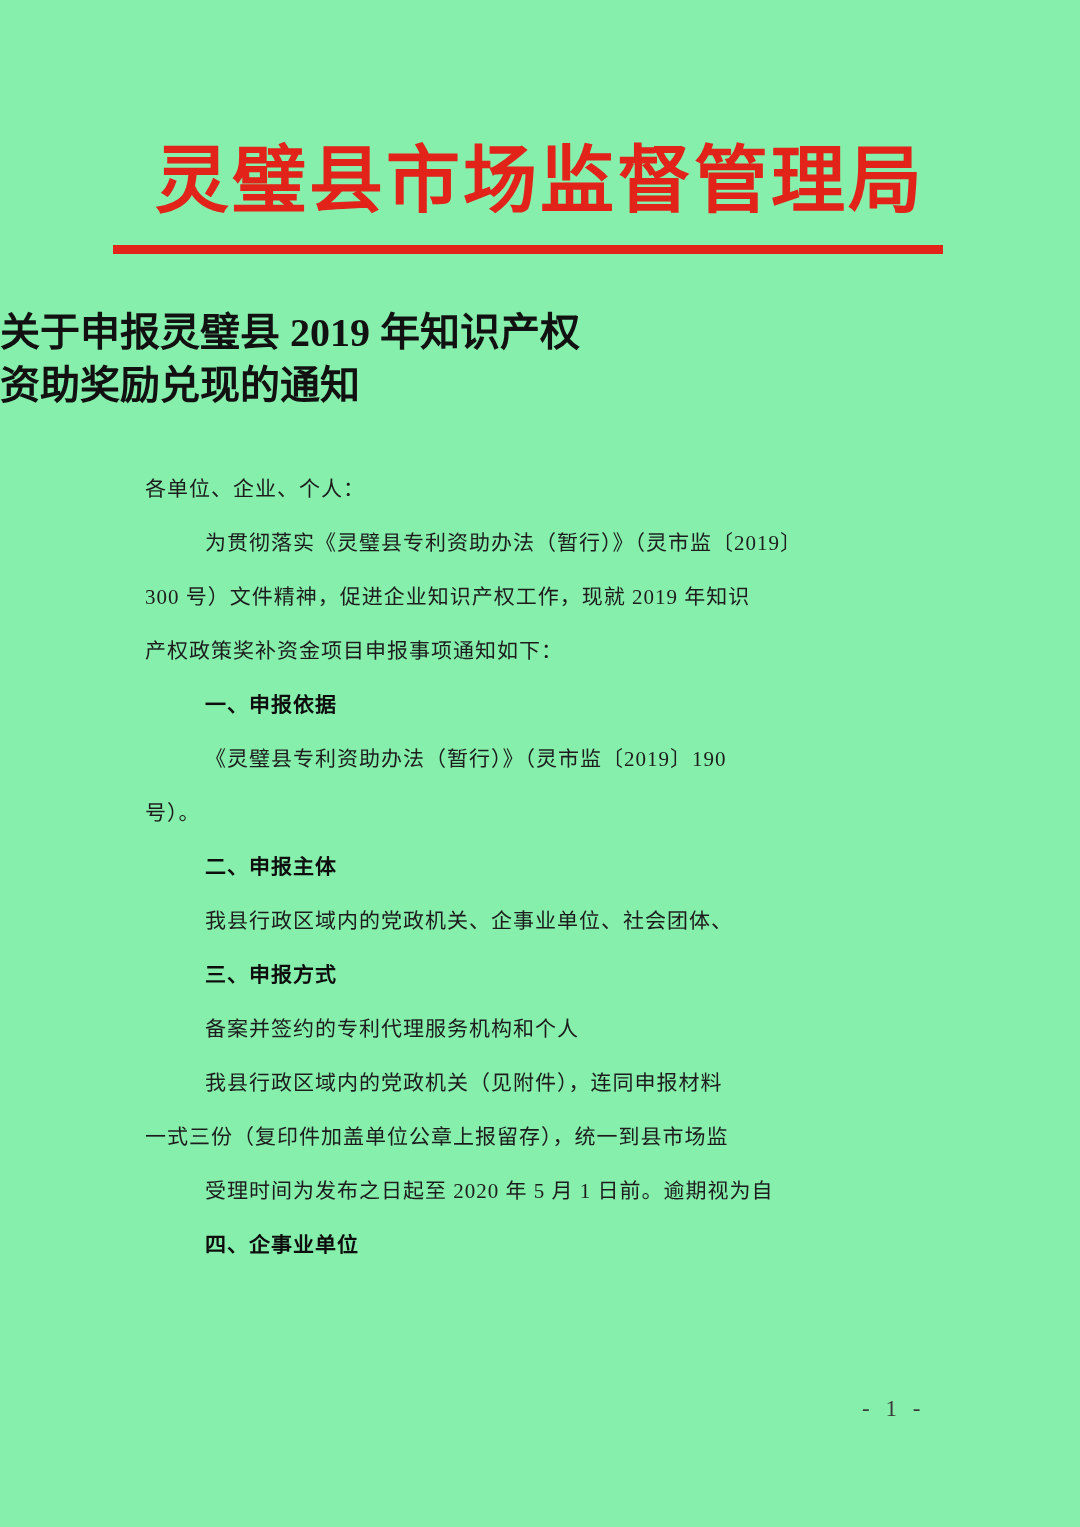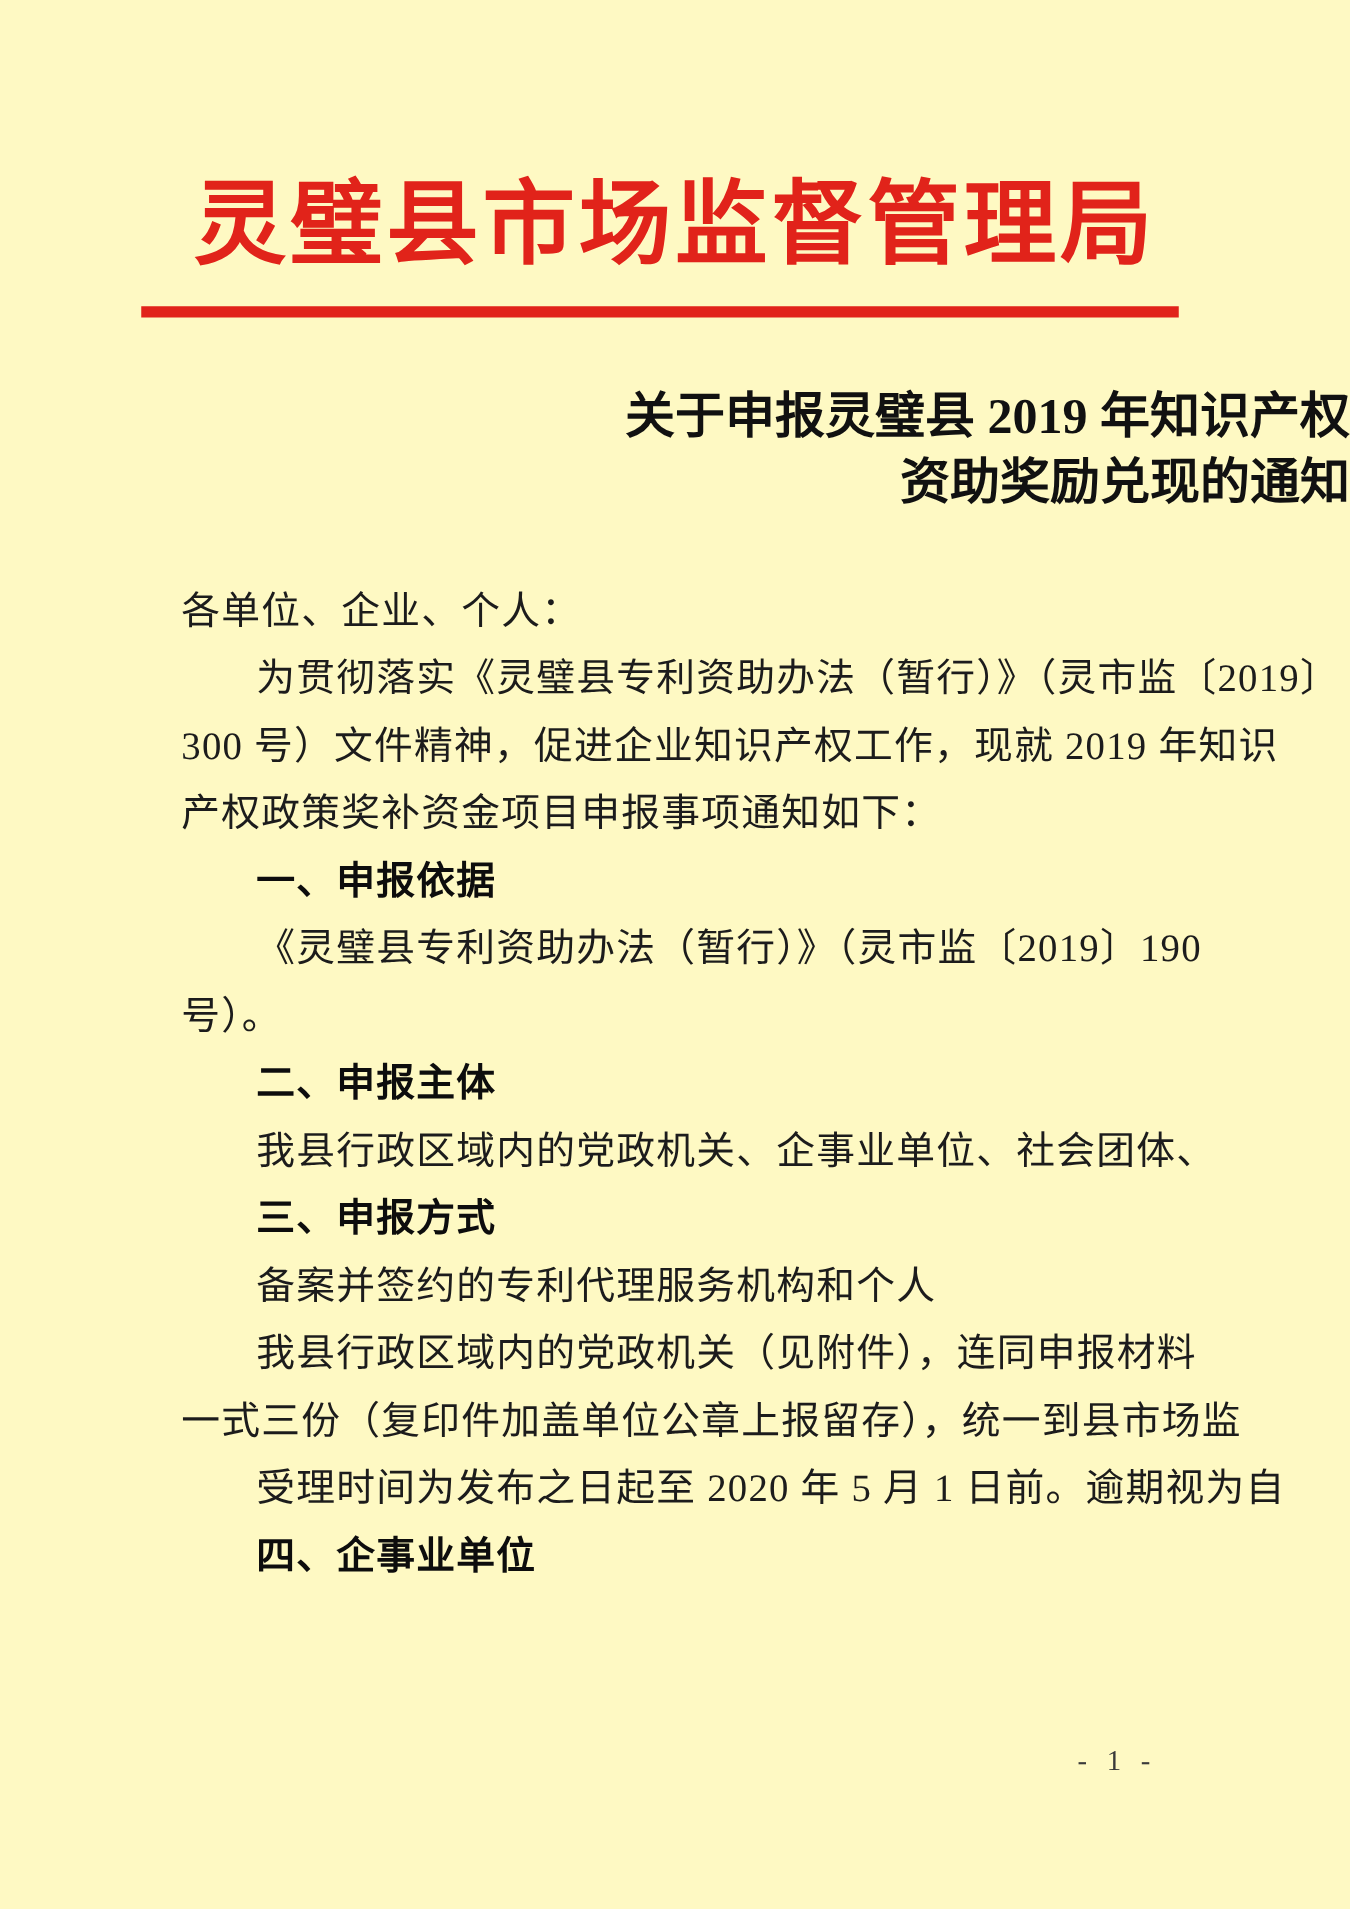--- a/index.html
+++ b/index.html
@@ -1,20 +1,20 @@
 <!DOCTYPE html>
 <html lang="zh-CN"><head>
 <meta charset="utf-8">
 <style>
   html, body { margin: 0; padding: 0; background: #ffffff; }
   .page {
     position: relative;
     width: 1080px;
     height: 1527px;
-    background: #fef9c3;
+    background: #86efac;
     overflow: hidden;
     font-family: "Liberation Serif", "DejaVu Serif", serif;
     color: #1c1c1c;
   }
   .agency {
     position: absolute;
     top: 138px;
     left: 0;
     width: 100%;
     text-align: center;
@@ -32,33 +32,33 @@
     left: 113px;
     width: 830px;
     height: 9px;
     background: #e1231a;
   }
   .doc-title {
     position: absolute;
     top: 306px;
     left: 0;
     width: 100%;
-    text-align: right;
+    text-align: left;
     font-size: 40px;
     line-height: 53px;
     font-weight: bold;
     color: #111111;
     font-family: "Liberation Serif", "DejaVu Serif", serif;
   }
   .body-lines {
     position: absolute;
     top: 462px;
     left: 145px;
     width: 800px;
-    font-size: 31px;
+    font-size: 21px;
     line-height: 54px;
     letter-spacing: 1px;
     color: #1c1c1c;
     font-family: "Liberation Serif", "DejaVu Serif", serif;
   }
   .body-lines .line { white-space: nowrap; }
   .body-lines .indent { padding-left: 60px; }
   .body-lines .heading {
     padding-left: 60px;
     font-weight: bold;

